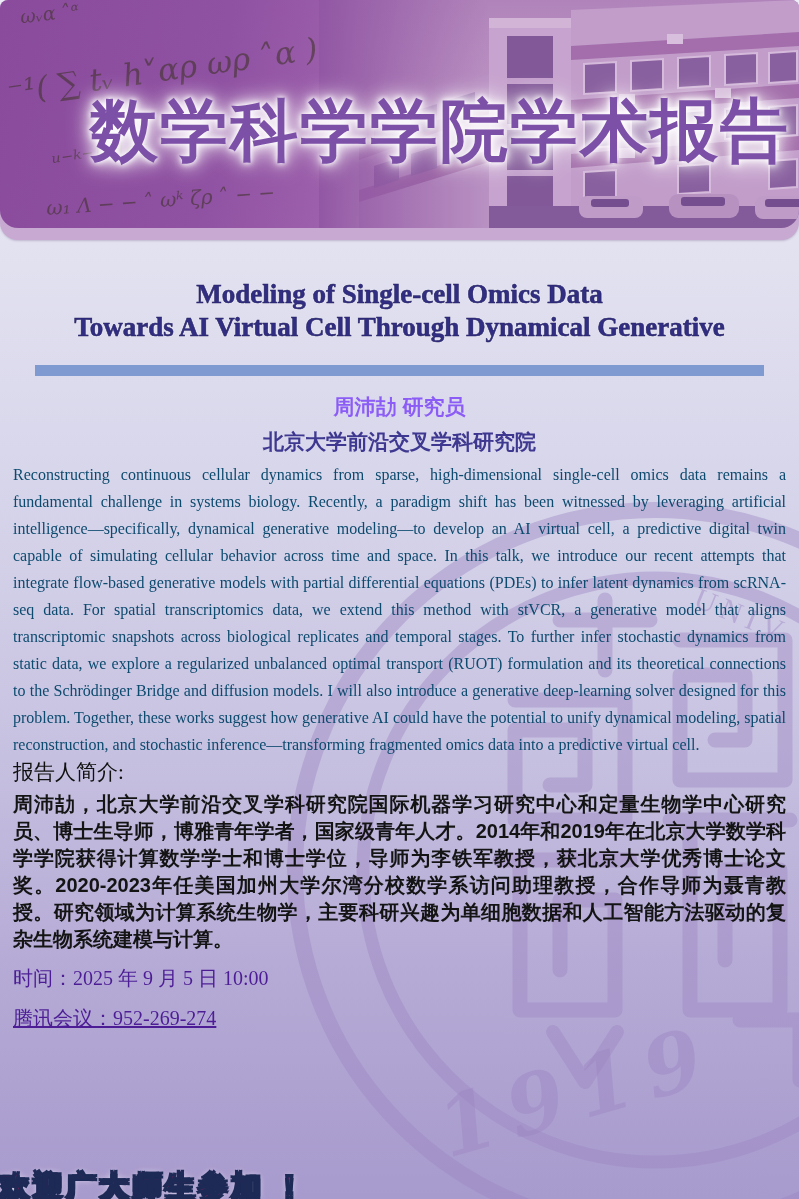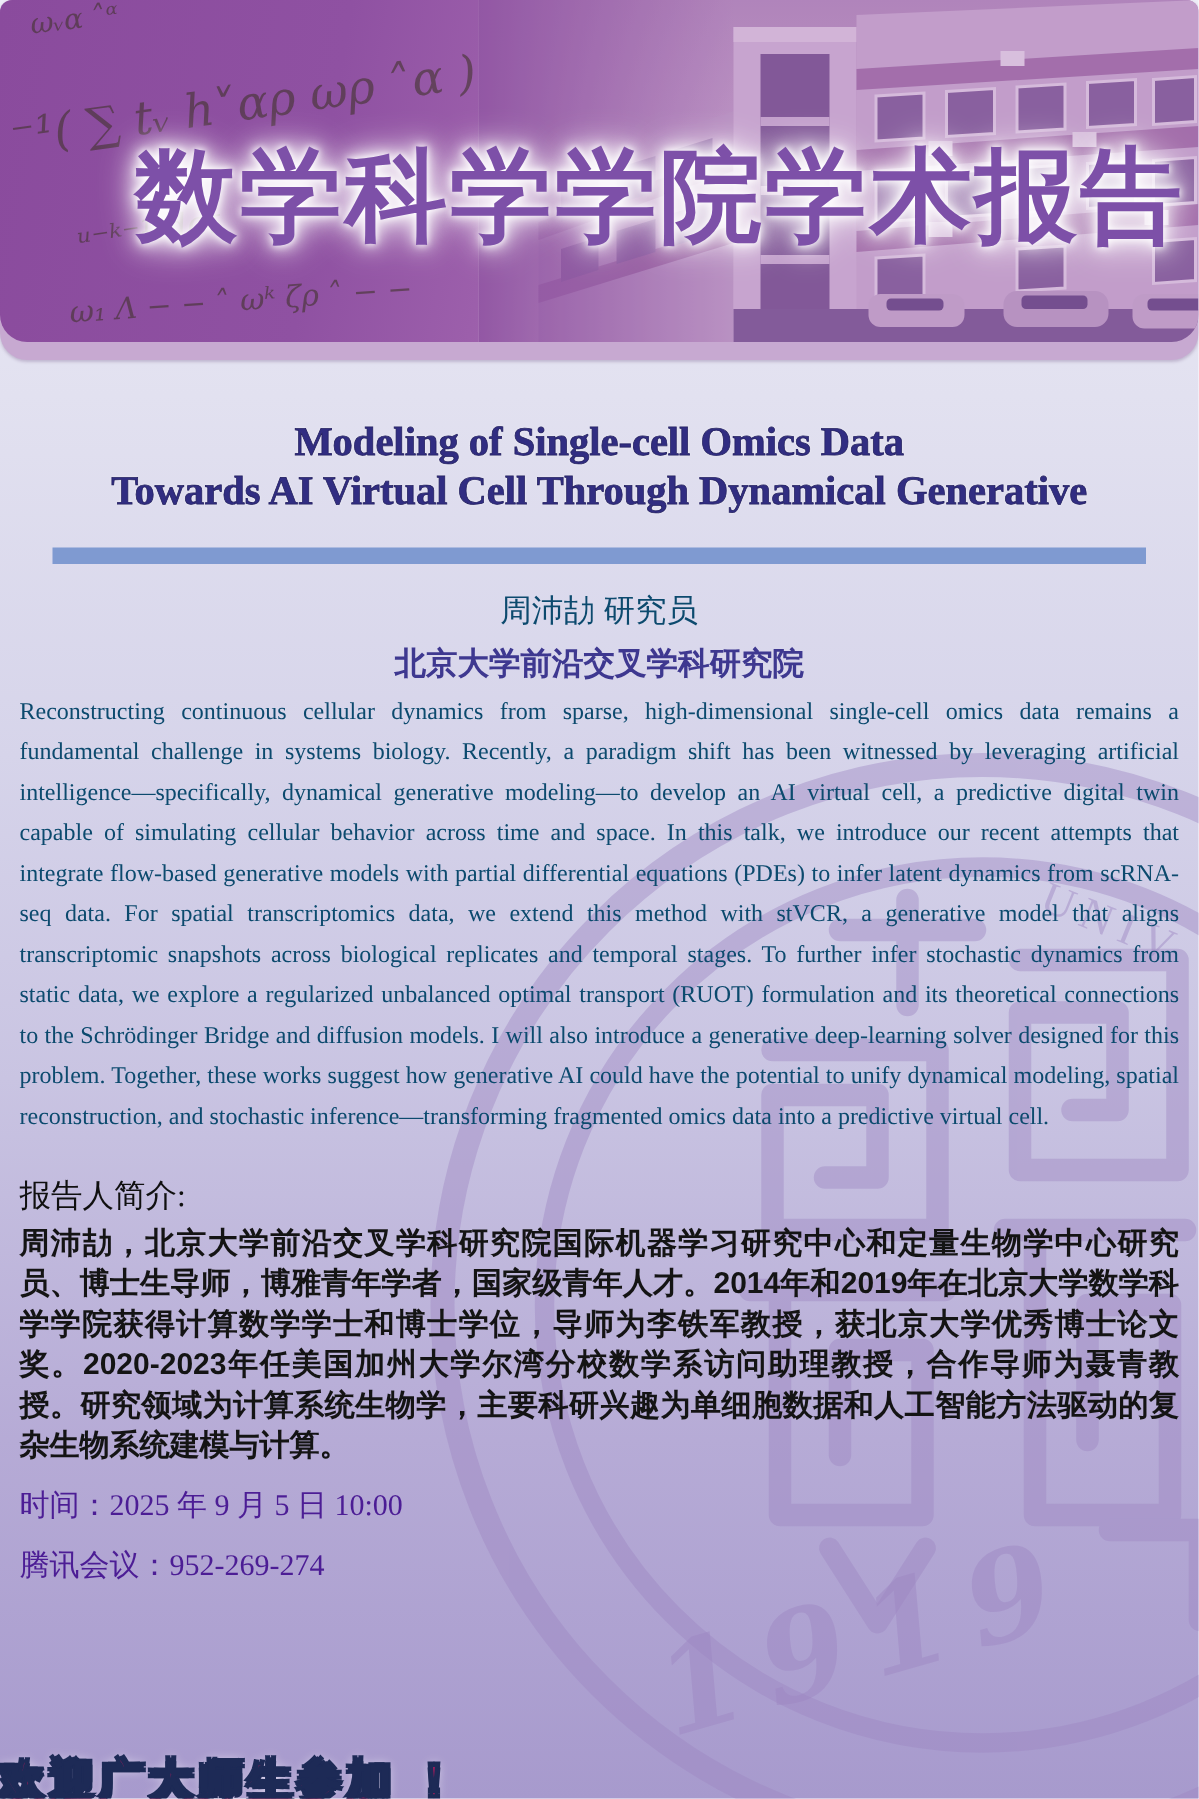--- a/index.html
+++ b/index.html
@@ -40,40 +40,40 @@
 
   
   .content{position:relative;z-index:1;padding:0 13px;}
   .talk-title{
     margin-top:38px;text-align:center;color:#312d82;font-weight:bold;
     font-size:27px;line-height:33px;font-family:"Liberation Serif","DejaVu Serif",serif;
     -webkit-text-stroke:.5px #23205f;text-shadow:0 0 2px rgba(255,255,255,.7);
   }
   .divider{height:11px;background:#7f9ad1;margin:21px 22px 0 22px;}
   .speaker{
-    margin-top:17px;text-align:center;font-size:21px;font-weight:normal;color:#0c4a6e;
+    margin-top:17px;text-align:center;font-size:21px;font-weight:bold;color:#8b5cf6;
     font-family:"Liberation Sans","DejaVu Sans",sans-serif;
   }
   .affiliation{
     margin-top:7px;text-align:center;font-size:21px;font-weight:bold;color:#3e3890;
     font-family:"Liberation Sans","DejaVu Sans",sans-serif;
   }
   .sec-label{margin-top:22px;font-size:21px;color:#101010;}
   .abstract-body{
     margin-top:5px;font-size:16px;line-height:27px;color:#0c4a6e;
     text-align:justify;text-justify:inter-word;
   }
-  .bio-label{margin-top:25px;font-size:21px;color:#101010;}
+  .bio-label{font-size:21px;color:#101010;}
   .bio-body{
     margin-top:5px;font-size:20px;line-height:27px;color:#141414;font-weight:bold;
     font-family:Liberation Sans, sans-serif;
     text-align:justify;text-justify:inter-word;
   }
   .sched{margin-top:12px;font-size:20px;color:#4c1d95;}
-  .sched + .sched{margin-top:13px;}
+  .sched + .sched{margin-top:13px;text-decoration:underline;}
   .footer{
     position:absolute;left:0;right:0;top:1146px;z-index:1;text-align:left;
     font-size:30px;font-weight:bold;letter-spacing:3px;color:#be185d;
     font-family:"Liberation Serif","DejaVu Serif",serif;
     -webkit-text-stroke:1.3px #1d2a56;
     text-shadow:-2px -2px 0 #1d2a56,2px -2px 0 #1d2a56,-2px 2px 0 #1d2a56,2px 2px 0 #1d2a56,0 0 7px rgba(255,255,255,.9);
     margin-top:21px;
   }
 </style>
 </head>

